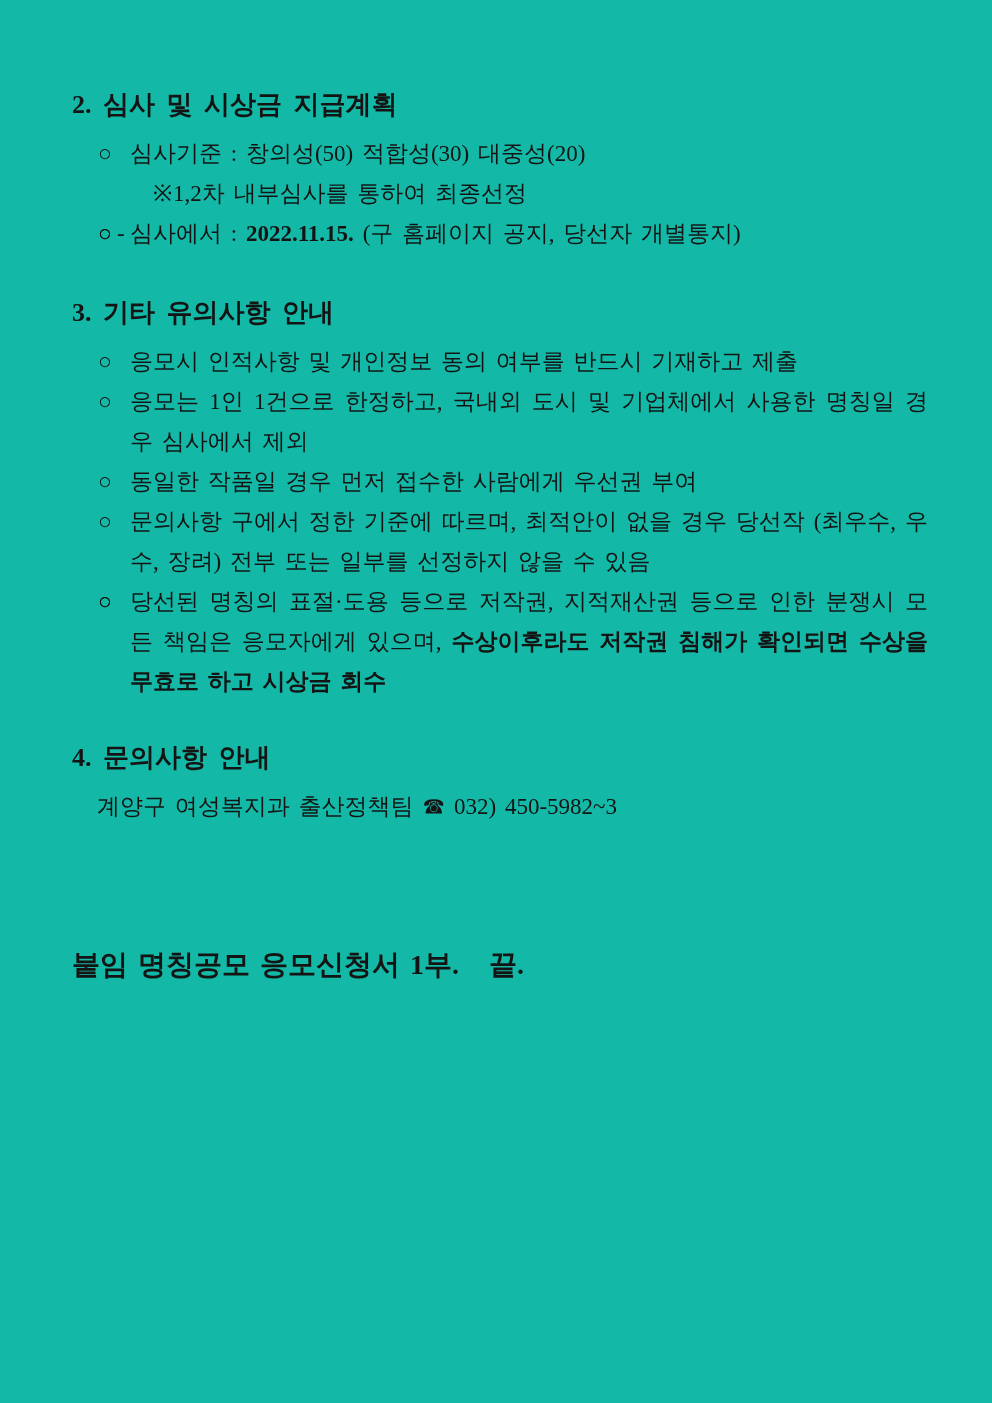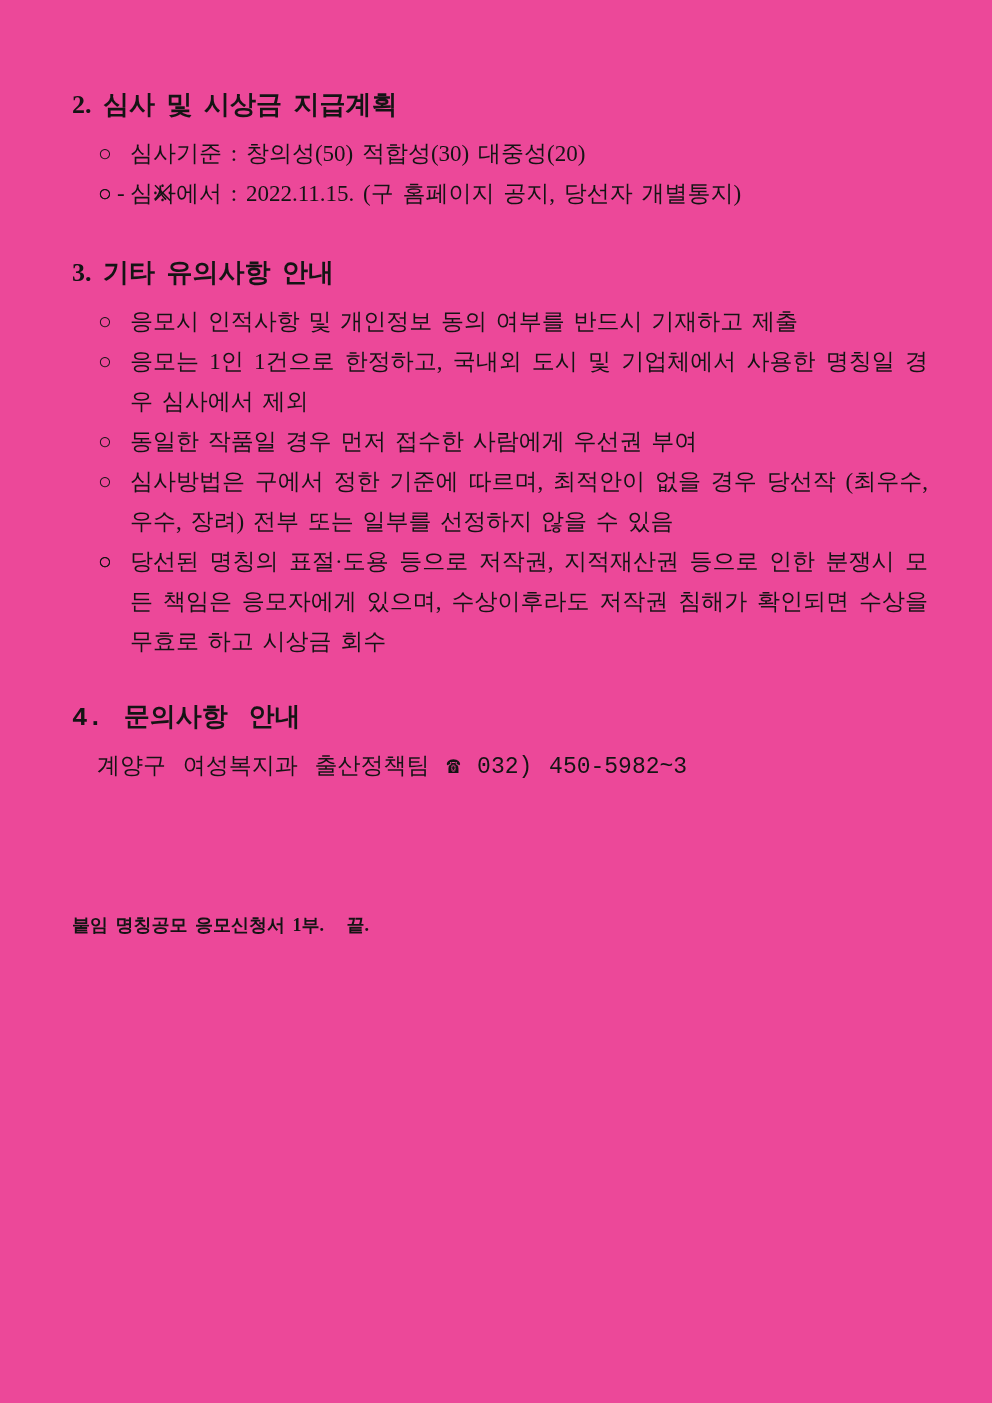--- a/index.html
+++ b/index.html
@@ -5,67 +5,67 @@
   html, body {
     margin: 0;
     padding: 0;
     background: #ffffff;
   }
   .page {
     position: relative;
     width: 992px;
     height: 1403px;
     box-sizing: border-box;
-    background: #ec4899;
+    background: #14b8a6;
     color: #141414;
     font-family: "Liberation Serif", "DejaVu Serif", serif;
     padding: 84px 64px 40px 72px;
     overflow: hidden;
   }
   .sec-heading {
     font-size: 26px;
     line-height: 42px;
     font-weight: bold;
     margin: 0 0 8px 0;
     word-spacing: 5px;
     white-space: pre-wrap;
   }
   .sec { margin: 0; }
   .sec-3 { margin-top: 38px; }
-  .sec-4 { margin-top: 35px; font-family: Liberation Mono, monospace; }
+  .sec-4 { margin-top: 35px; }
   .item {
     position: relative;
     margin: 0;
     font-size: 23px;
     line-height: 40px;
     text-align: justify;
     word-spacing: 3px;
     padding-left: 58px;
   }
   .item .bullet {
     position: absolute;
     left: 26px;
     top: 0;
   }
   .item.note { padding-left: 101px; }
   .item.note .bullet { left: 81px; }
   .item.dash { padding-left: 58px; }
   .item.dash .bullet { left: 45px; }
   .pre { white-space: pre-wrap; }
-  .bd { font-weight: normal; }
+  .bd { font-weight: bold; }
   .contact-line {
     margin: 4px;
     font-size: 23px;
     line-height: 40px;
     word-spacing: 3px;
     padding-left: 21px;
   }
   .attachment-line {
     margin: 118px 0 0 0;
-    font-size: 18px;
+    font-size: 28px;
     line-height: 40px;
     font-weight: bold;
     word-spacing: 3px;
     white-space: pre-wrap;
   }
 </style>
 </head>
 <body>
 
 <div class="page">
@@ -73,20 +73,21 @@
   <div class="sec sec-2">
     <h2 class="sec-heading">2. 심사 및 시상금 지급계획</h2>
 
     <p class="item">
       <span class="bullet">○</span>
       <span class="t">심사기준 : 창의성(50) 적합성(30) 대중성(20)</span>
     </p>
 
     <p class="item note">
       <span class="bullet">※</span>
+      <span class="t">1,2차 내부심사를 통하여 최종선정</span>
     </p>
 
     <p class="item">
       <span class="bullet">○</span>
     </p>
 
     <p class="item dash">
       <span class="bullet">-</span>
     </p>
 
@@ -109,21 +110,21 @@
       <span class="t">응모는 1인 1건으로 한정하고, 국내외 도시 및 기업체에서 사용한 명칭일 경우 심사에서 제외</span>
     </p>
 
     <p class="item">
       <span class="bullet">○</span>
       <span class="t">동일한 작품일 경우 먼저 접수한 사람에게 우선권 부여</span>
     </p>
 
     <p class="item">
       <span class="bullet">○</span>
-      <span class="t">심사방법은 구에서 정한 기준에 따르며, 최적안이 없을 경우 당선작 (최우수, 우수, 장려) 전부 또는 일부를 선정하지 않을 수 있음</span>
+      <span class="t">문의사항 구에서 정한 기준에 따르며, 최적안이 없을 경우 당선작 (최우수, 우수, 장려) 전부 또는 일부를 선정하지 않을 수 있음</span>
     </p>
 
     <p class="item">
       <span class="bullet">○</span>
     </p>
 
     <p class="item">
       <span class="bullet">○</span>
       <span class="t"><span>당선된 명칭의 표절·도용 등으로 저작권, 지적재산권 등으로 인한 분쟁시 모든 책임은 응모자에게 있으며, </span><span class="bd">수상이후라도 저작권 침해가 확인되면 수상을 무효로 하고 시상금 회수</span><span></span></span>
     </p>

